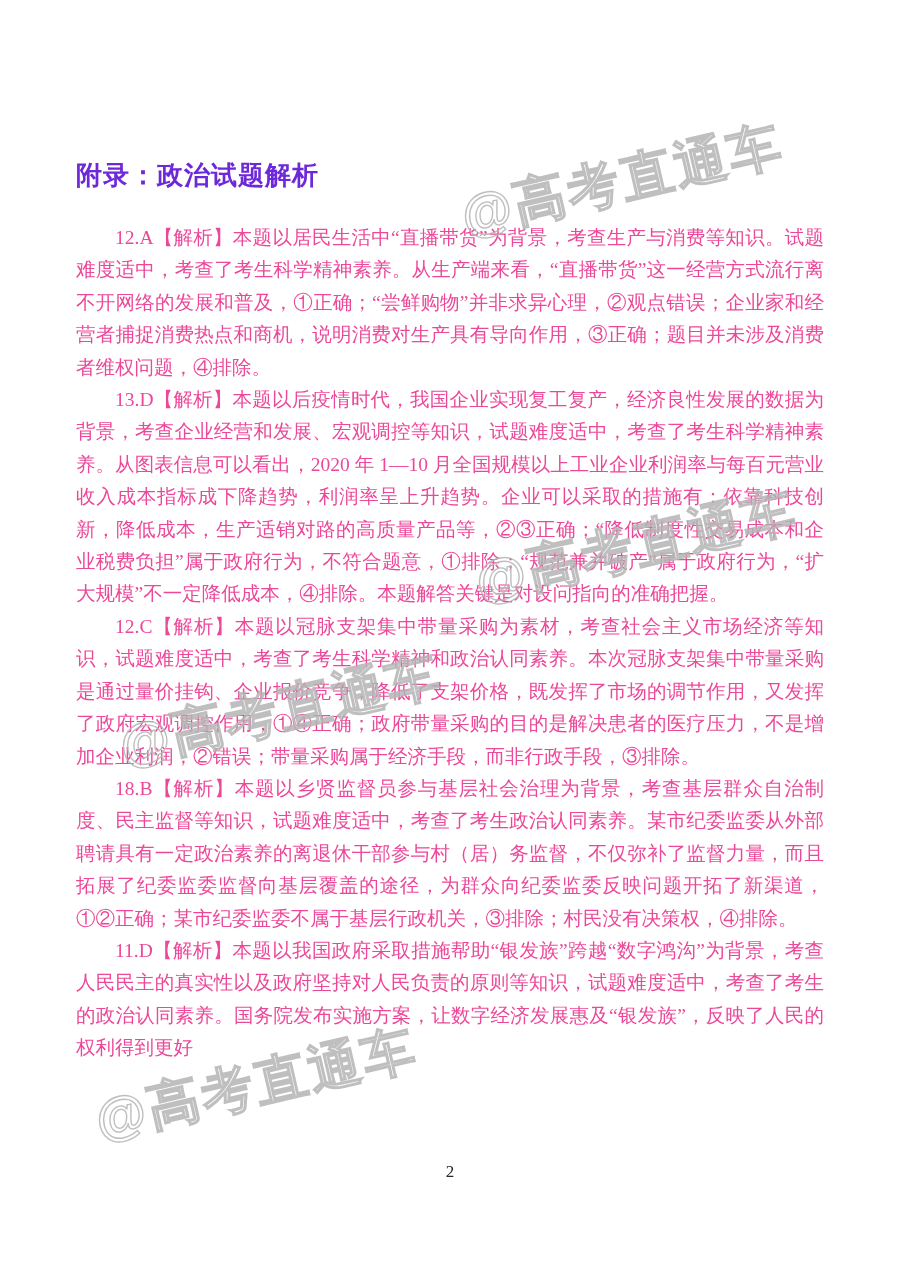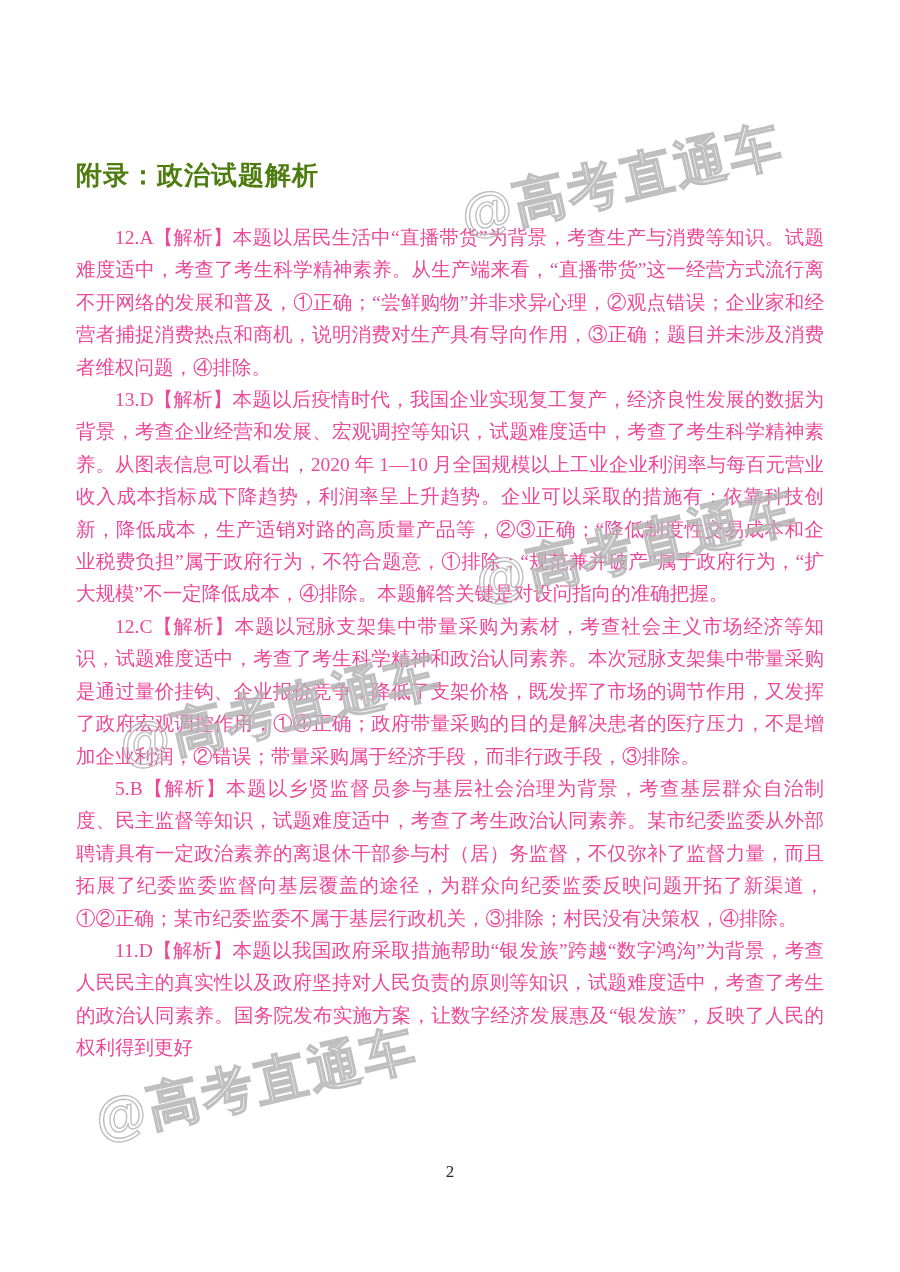--- a/index.html
+++ b/index.html
@@ -17,21 +17,21 @@
   }
   .doc-title {
     position: absolute;
     left: 76px;
     top: 158px;
     margin: 0;
     font-family: "Liberation Sans", "DejaVu Sans", sans-serif;
     font-weight: 900;
     font-size: 26px;
     letter-spacing: 1px;
-    color: #4d7c0f;
+    color: #6d28d9;
     z-index: 1;
   }
   .doc-body {
     position: absolute;
     left: 76px;
     top: 222px;
     width: 748px;
     font-size: 19.5px;
     line-height: 32.4px;
     color: #ec4899;
@@ -82,19 +82,19 @@
   <div class="watermark wm-mid-right">@高考直通车</div>
   <div class="watermark wm-mid-left">@高考直通车</div>
   <div class="watermark wm-bottom-left">@高考直通车</div>
 
   <h1 class="doc-title">附录：政治试题解析</h1>
 
   <div class="doc-body">
     <p>12.A【解析】本题以居民生活中“直播带货”为背景，考查生产与消费等知识。试题难度适中，考查了考生科学精神素养。从生产端来看，“直播带货”这一经营方式流行离不开网络的发展和普及，①正确；“尝鲜购物”并非求异心理，②观点错误；企业家和经营者捕捉消费热点和商机，说明消费对生产具有导向作用，③正确；题目并未涉及消费者维权问题，④排除。</p>
     <p>13.D【解析】本题以后疫情时代，我国企业实现复工复产，经济良性发展的数据为背景，考查企业经营和发展、宏观调控等知识，试题难度适中，考查了考生科学精神素养。从图表信息可以看出，2020 年 1—10 月全国规模以上工业企业利润率与每百元营业收入成本指标成下降趋势，利润率呈上升趋势。企业可以采取的措施有：依靠科技创新，降低成本，生产适销对路的高质量产品等，②③正确；“降低制度性交易成本和企业税费负担”属于政府行为，不符合题意，①排除；“规范兼并破产”属于政府行为，“扩大规模”不一定降低成本，④排除。本题解答关键是对设问指向的准确把握。</p>
     <p>12.C【解析】本题以冠脉支架集中带量采购为素材，考查社会主义市场经济等知识，试题难度适中，考查了考生科学精神和政治认同素养。本次冠脉支架集中带量采购是通过量价挂钩、企业报价竞争，降低了支架价格，既发挥了市场的调节作用，又发挥了政府宏观调控作用，①④正确；政府带量采购的目的是解决患者的医疗压力，不是增加企业利润，②错误；带量采购属于经济手段，而非行政手段，③排除。</p>
-    <p>5.B【解析】本题以乡贤监督员参与基层社会治理为背景，考查基层群众自治制度、民主监督等知识，试题难度适中，考查了考生政治认同素养。某市纪委监委从外部聘请具有一定政治素养的离退休干部参与村（居）务监督，不仅弥补了监督力量，而且拓展了纪委监委监督向基层覆盖的途径，为群众向纪委监委反映问题开拓了新渠道，①②正确；某市纪委监委不属于基层行政机关，③排除；村民没有决策权，④排除。</p>
+    <p>18.B【解析】本题以乡贤监督员参与基层社会治理为背景，考查基层群众自治制度、民主监督等知识，试题难度适中，考查了考生政治认同素养。某市纪委监委从外部聘请具有一定政治素养的离退休干部参与村（居）务监督，不仅弥补了监督力量，而且拓展了纪委监委监督向基层覆盖的途径，为群众向纪委监委反映问题开拓了新渠道，①②正确；某市纪委监委不属于基层行政机关，③排除；村民没有决策权，④排除。</p>
     <p>11.D【解析】本题以我国政府采取措施帮助“银发族”跨越“数字鸿沟”为背景，考查人民民主的真实性以及政府坚持对人民负责的原则等知识，试题难度适中，考查了考生的政治认同素养。国务院发布实施方案，让数字经济发展惠及“银发族”，反映了人民的权利得到更好</p>
   </div>
 
   <div class="page-number">2</div>
 
 </div>
 
 </body></html>

